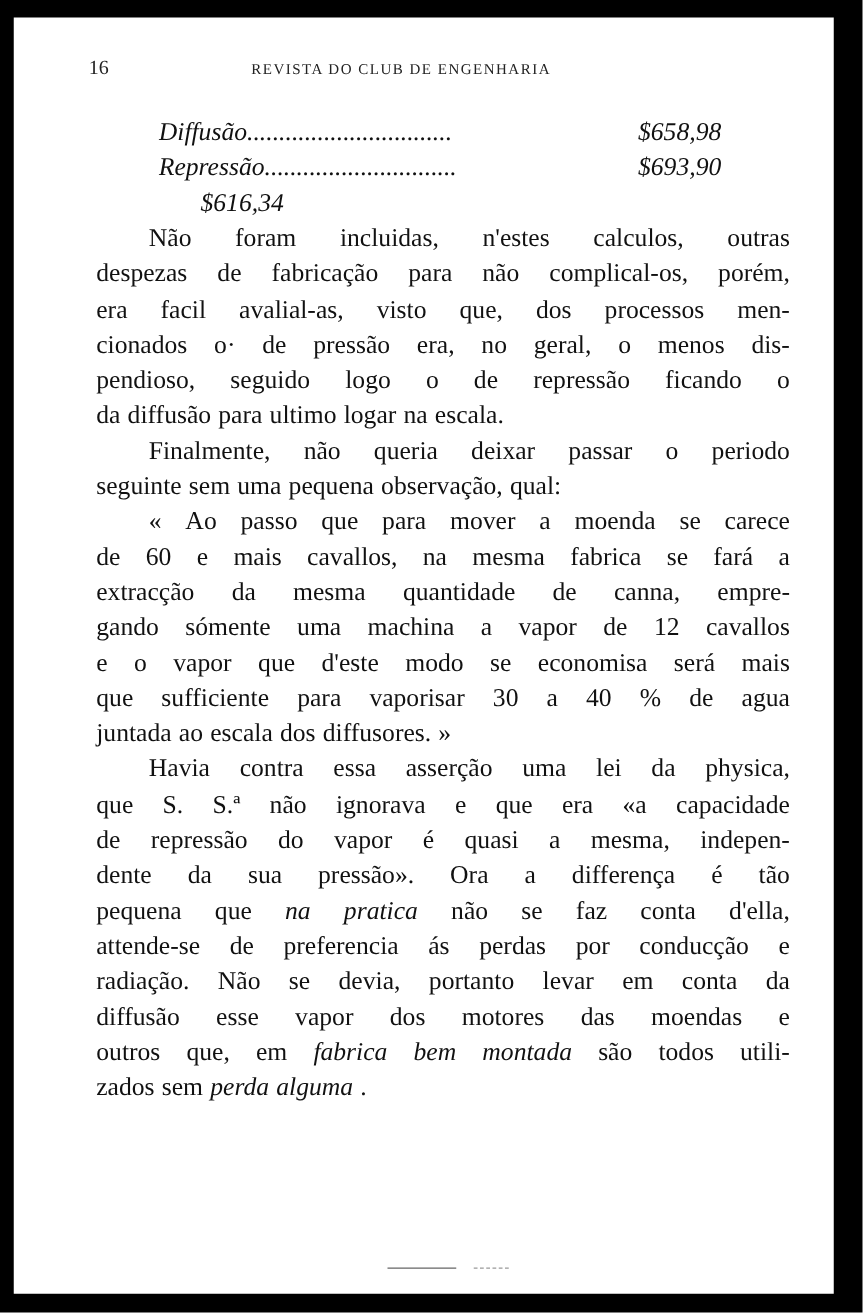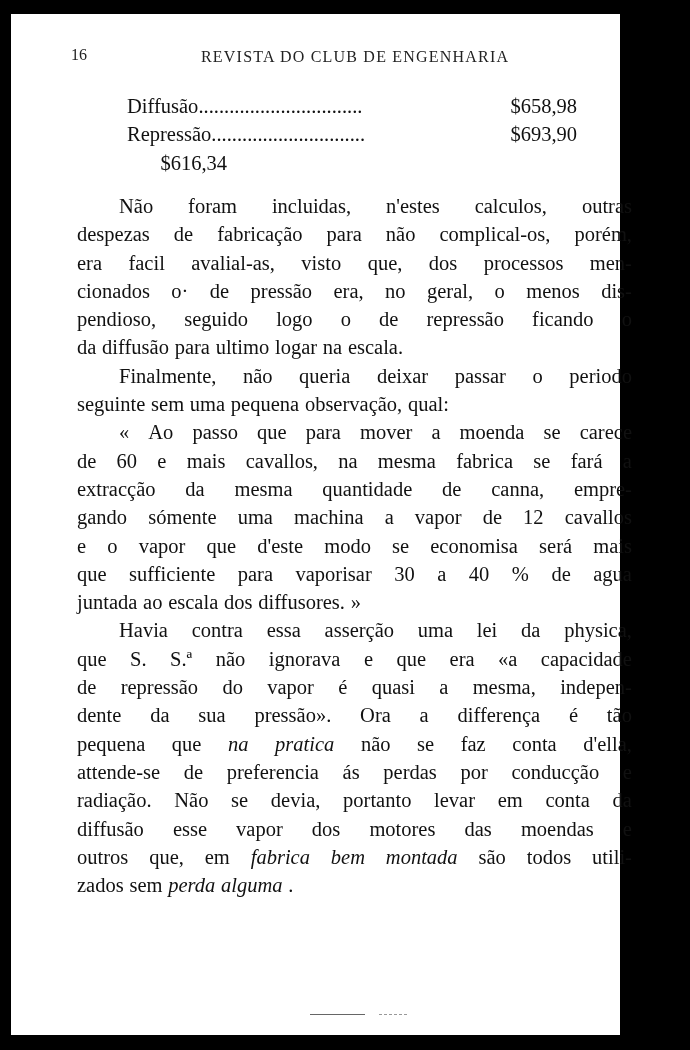--- a/index.html
+++ b/index.html
@@ -1,20 +1,20 @@
 <!DOCTYPE html>
 <html><head>
 <meta charset="utf-8">
 <style>
   html, body { margin:0; padding:0; }
   body { width:690px; height:1050px; background:#000; position:relative; overflow:hidden; }
-  .page { position:absolute; left:11px; top:14px; width:609px; height:1021px; background:#fff; }
+  .page { position:absolute; left:11px; top:14px; width:609px; height:1021px; background:#fff;padding-left:47px; }
   .header { position:absolute; top:32px; left:0; width:100%; height:20px; font-family:"Liberation Serif", serif; color:#222; }
   .page-num { position:absolute; left:60px; top:0; font-size:16px; }
-  .running-title { position:absolute; left:190px; top:2px; font-size:16px; letter-spacing:1.2px; }
+  .running-title { position:absolute; left:190px; top:2px; font-size:12px; letter-spacing:1.2px; }
   .text { position:absolute; left:66px; width:555px; font-family:"Liberation Serif", serif; color:#111; font-size:20.5px; }
   .line { height:28.3px; line-height:28.3px; white-space:nowrap; display:flex; justify-content:space-between; }
   .line.last { justify-content:flex-start; }
   .line.last .w { margin-right:0.28em; }
   .line.indent { padding-left:42px; }
   .cost-row { display:flex; height:28.3px; line-height:28.3px; padding-left:50px; width:450px; }
   .cost-label { white-space:nowrap; overflow:hidden; flex:1; }
   .cost-value { width:88px; text-align:right; padding-left:12px; }
   .it { font-style:italic; }
   .rule { position:absolute; left:299px; top:1000px; width:55px; height:1px; background:#666; }
@@ -22,35 +22,35 @@
 </style>
 </head>
 <body>
 
 <div class="page">
   <div class="header">
     <span class="page-num">16</span>
     <span class="running-title">REVISTA DO CLUB DE ENGENHARIA</span>
   </div>
 
-  <div class="text" style="top:78px;">
+  <div class="text" style="top:78px;font-style:italic;">
     <div class="cost-row">
       <span class="cost-label"><span>Diffusão</span><span>................................</span></span>
       <span class="cost-value">$658,98</span>
     </div>
     <div class="cost-row">
       <span class="cost-label"><span>Repressão</span><span>..............................</span></span>
       <span class="cost-value">$693,90</span>
     </div>
     <div class="cost-row">
       <span class="cost-value">$616,34</span>
     </div>
   </div>
 
-  <div class="text" id="body-text" style="top:178px;">
+  <div class="text" id="body-text" style="top:163px;">
       <div>
         <div class="line indent">
           <span class="w">Não</span>
           <span class="w">foram</span>
           <span class="w">incluidas,</span>
           <span class="w">n'estes</span>
           <span class="w">calculos,</span>
           <span class="w">outras</span>
         </div>
         <div class="line">

